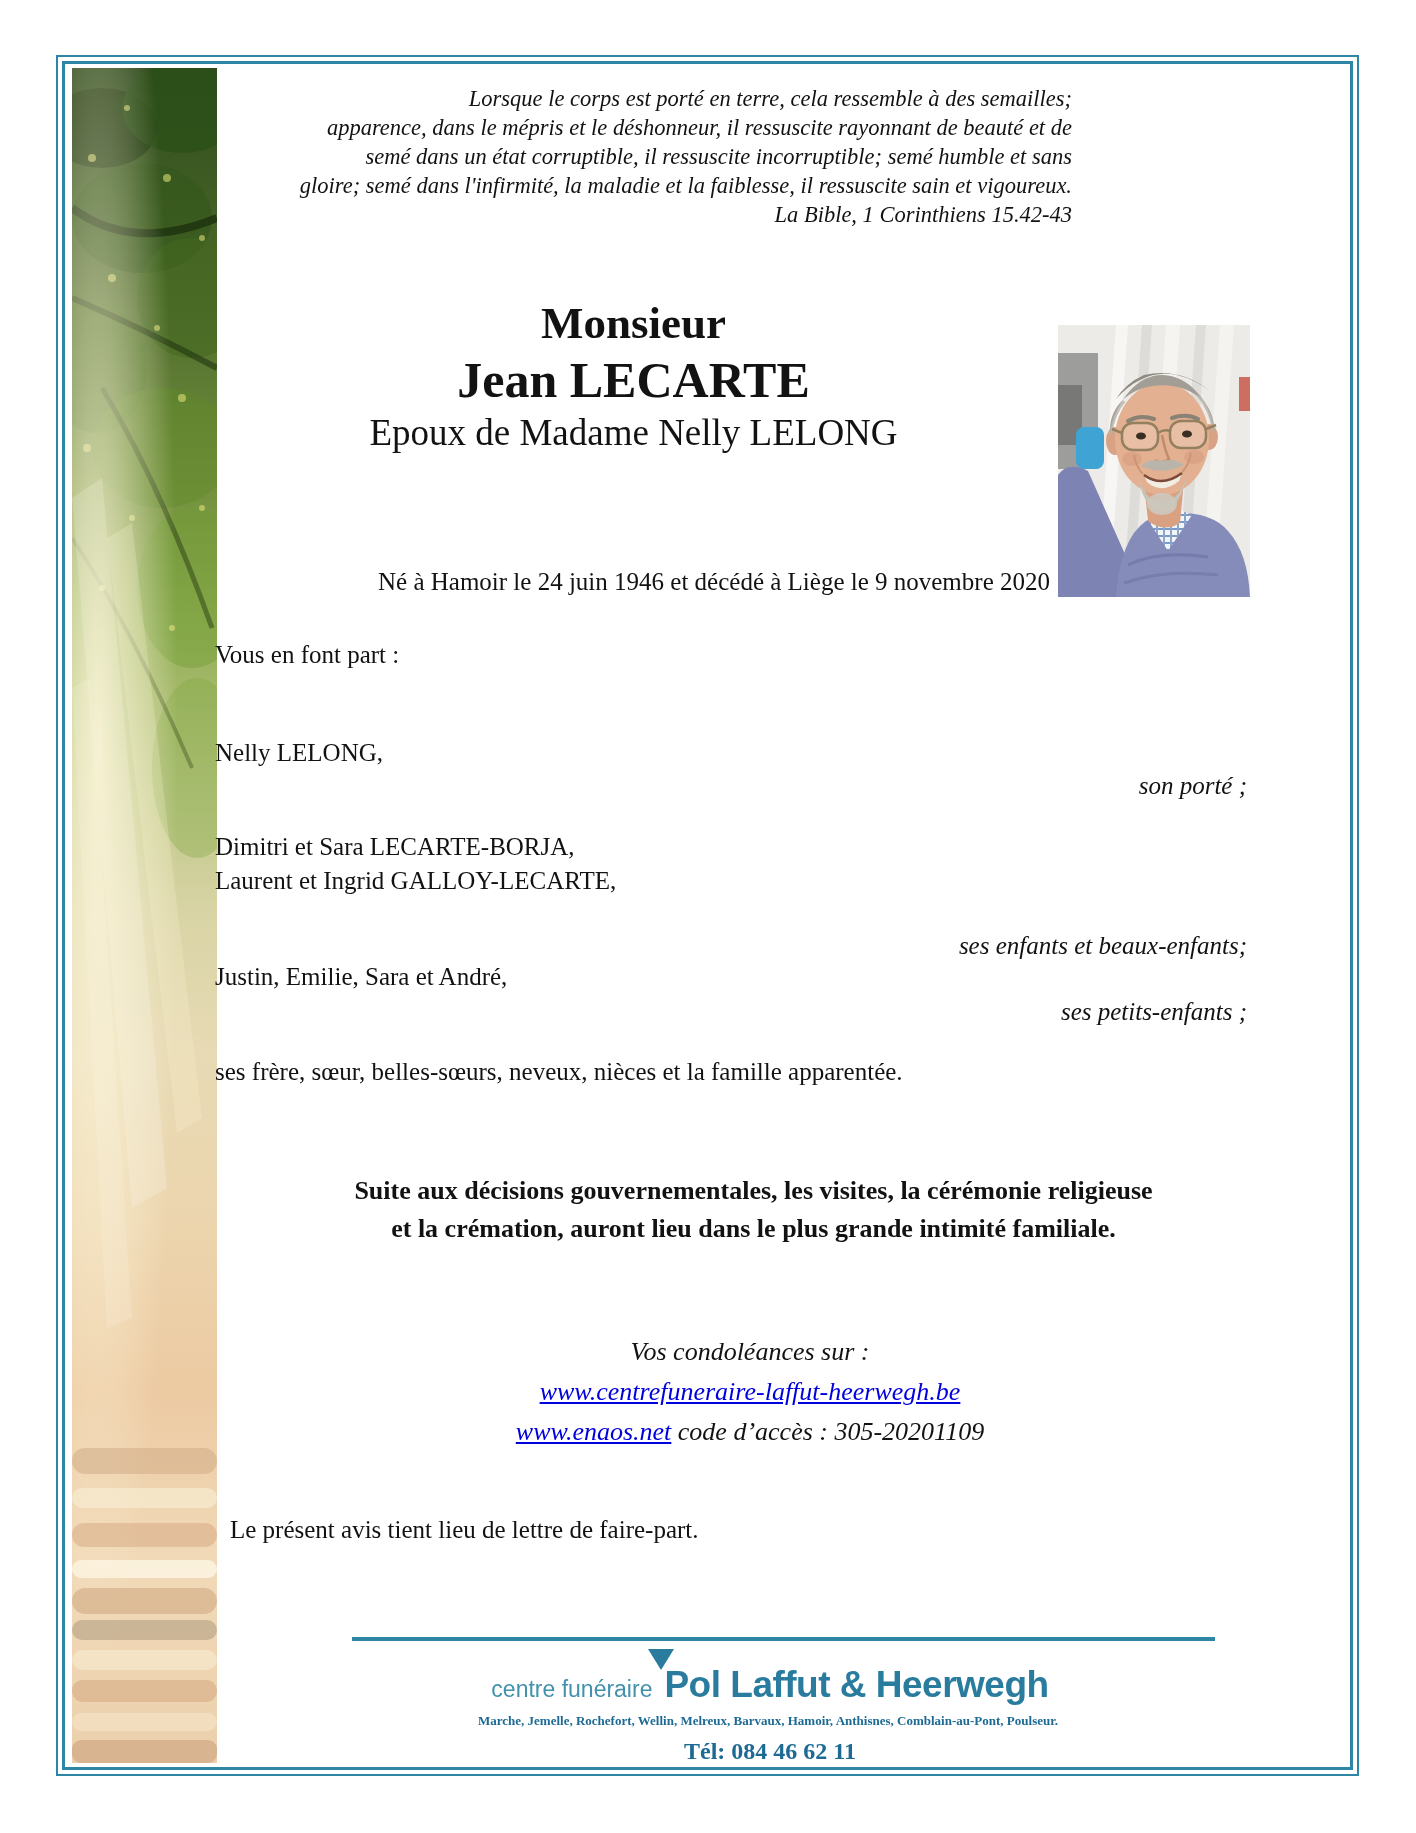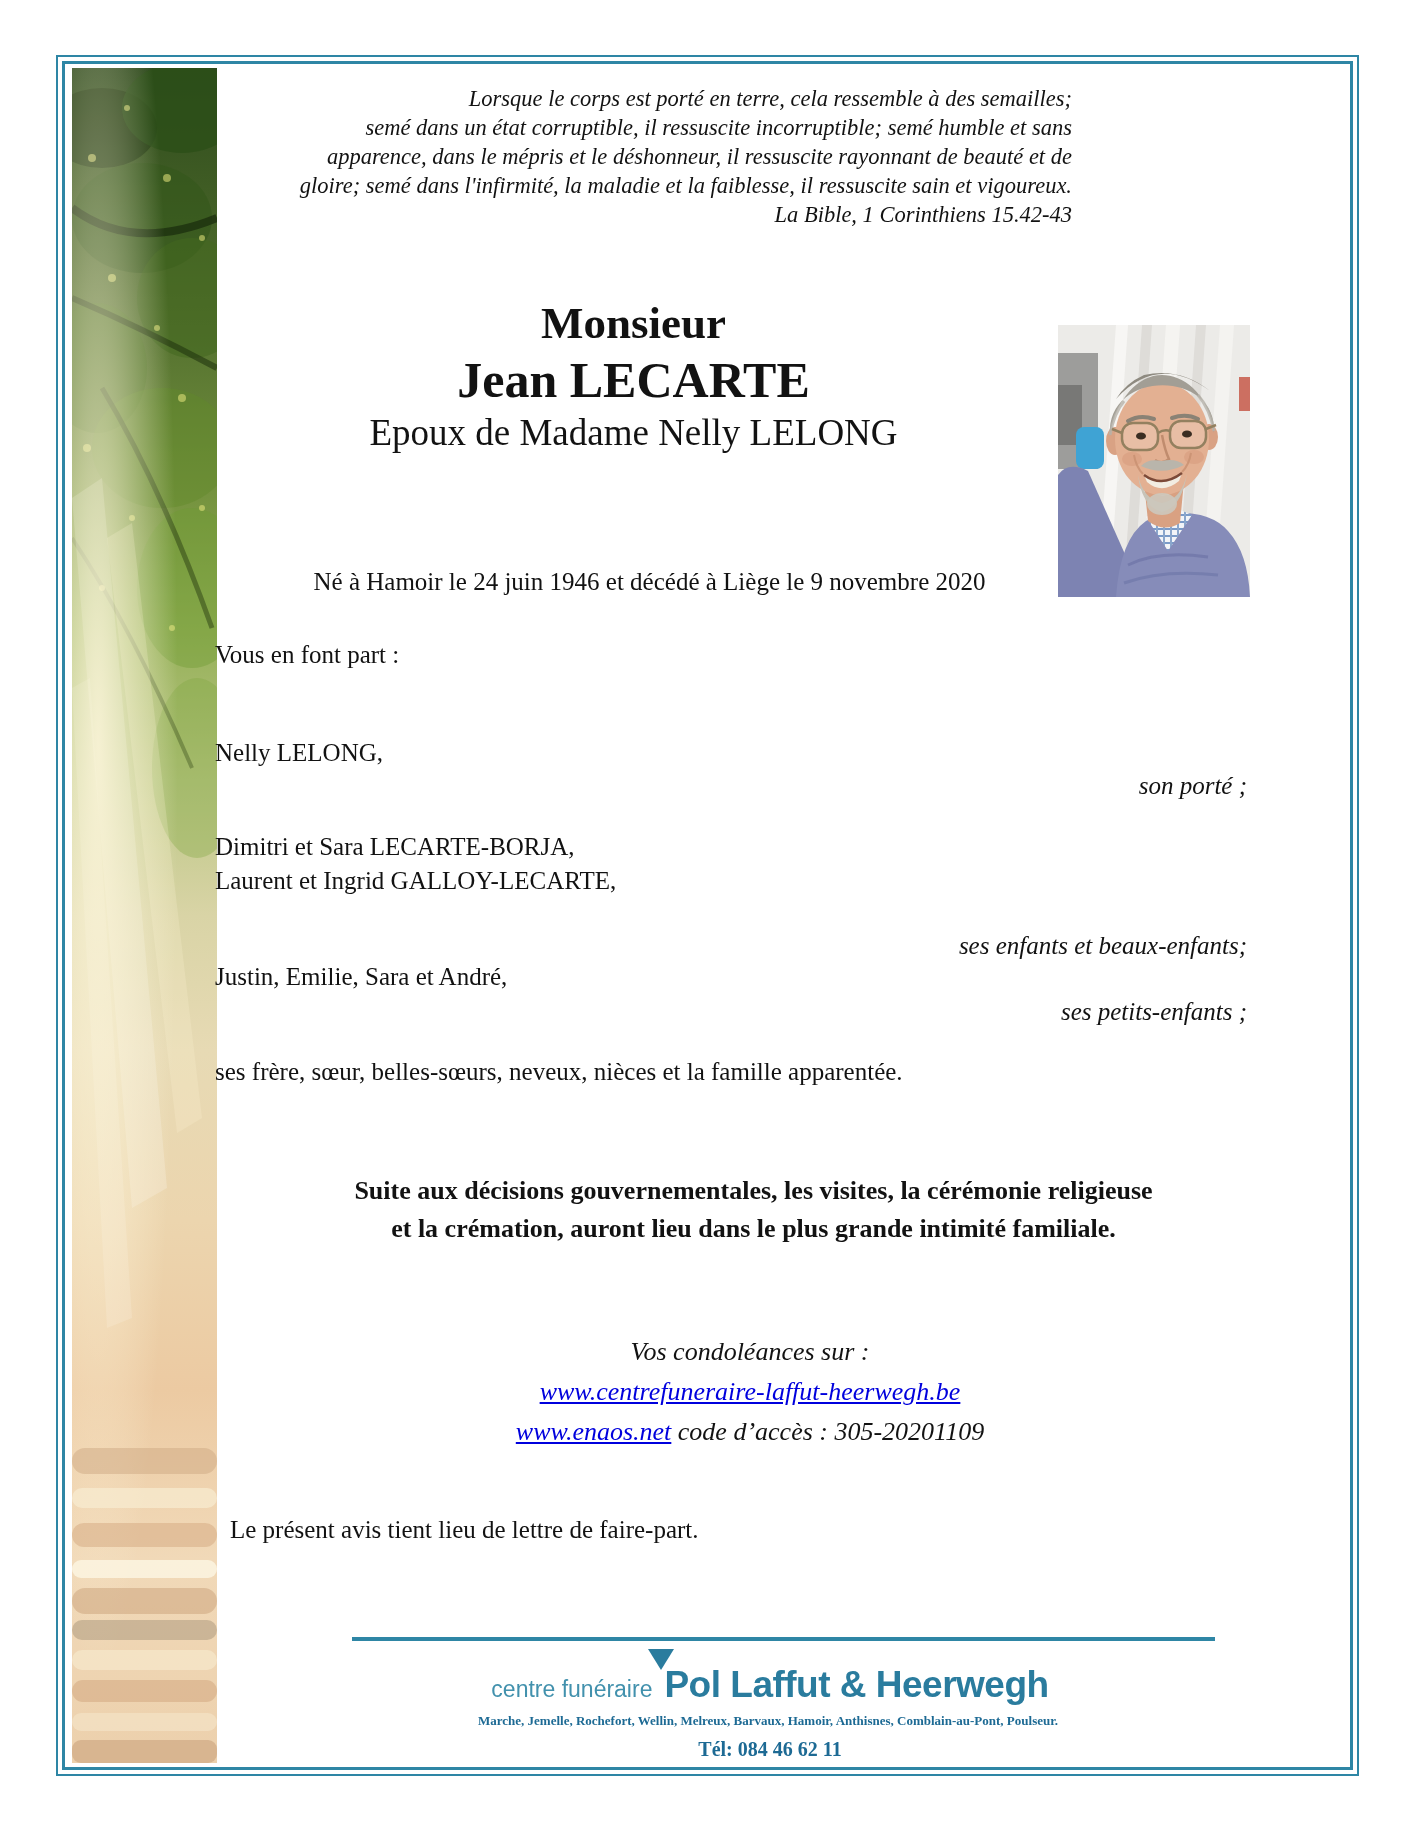--- a/index.html
+++ b/index.html
@@ -24,21 +24,21 @@
 
   
   .quote{left:217px; top:84px; width:855px; text-align:right;
          font-style:italic; font-size:22.5px; line-height:29px;}
 
   
   .titleblock{left:217px; top:296px; width:833px; text-align:center;}
   .t-title{font-size:45px; font-weight:bold; line-height:54px;}
   .t-name{font-size:50px; font-weight:bold; line-height:60px;}
   .t-spouse{font-size:37px; line-height:46px;}
-  .lifeline{left:217px; top:568px; width:833px; text-align:center; font-size:25px;padding-left:32px;}
+  .lifeline{left:217px; top:568px; width:833px; text-align:right; font-size:25px;padding-left:32px;}
 
   
   .portrait{left:1058px; top:325px; width:192px; height:272px;}
   .portrait svg{display:block; width:100%; height:100%;}
 
   
   .bodyline{font-size:25px; line-height:34px;}
   .rel{left:217px; width:1030px; text-align:right; font-style:italic; font-size:25px;}
   .intro{left:215px; top:638px;}
   .g1{left:215px; top:736px;}
@@ -65,21 +65,21 @@
            font-family:"Liberation Sans","DejaVu Sans",sans-serif;}
   .brand-prefix{font-size:23px; color:var(--logo_light);}
   .brand-name{font-size:37px; font-weight:bold; color:var(--logo);
               letter-spacing:-0.5px; position:relative;}
   .logo-triangle{position:absolute; left:-16px; top:-15px; width:0; height:0;
                  border-left:13px solid transparent; border-right:13px solid transparent;
                  border-top:21px solid var(--logo);}
   .towns{left:248px; top:1713px; width:1040px; text-align:center;
          font-weight:bold; font-size:13px; color:var(--towns);}
   .phone{left:250px; top:1738px; width:1040px; text-align:center;
-         font-weight:bold; font-size:20px; color:var(--towns);}
+         font-weight:bold; font-size:24px; color:var(--towns);}
 </style>
 </head>
 <body>
 
 <div class="abs frame-outer">
   <div class="frame-inner"></div>
 </div>
 
 <div class="abs sidebar">
   <svg viewBox="0 0 145 1695" preserveAspectRatio="none" aria-hidden="true">
@@ -149,22 +149,22 @@
       <rect x="0" y="1582" width="145" height="20" rx="10" fill="#f6e8cc" opacity="0.7"></rect>
       <rect x="0" y="1612" width="145" height="22" rx="11" fill="#cfa47c" opacity="0.5"></rect>
       <rect x="0" y="1645" width="145" height="18" rx="9" fill="#f3e3c6" opacity="0.7"></rect>
       <rect x="0" y="1672" width="145" height="23" rx="9" fill="#c39a73" opacity="0.5"></rect>
     </g>
   </svg>
 </div>
 
 <div class="abs quote">
   <div>Lorsque le corps est porté en terre, cela ressemble à des semailles;</div>
+  <div>apparence, dans le mépris et le déshonneur, il ressuscite rayonnant de beauté et de</div>
   <div>semé dans un état corruptible, il ressuscite incorruptible; semé humble et sans</div>
-  <div>apparence, dans le mépris et le déshonneur, il ressuscite rayonnant de beauté et de</div>
   <div>gloire; semé dans l'infirmité, la maladie et la faiblesse, il ressuscite sain et vigoureux.</div>
   <div>La Bible, 1 Corinthiens 15.42-43</div>
 </div>
 
 <div class="abs titleblock">
   <div class="t-title">Monsieur</div>
   <div class="t-name">Jean LECARTE</div>
   <div class="t-spouse">Epoux de Madame Nelly LELONG</div>
 </div>
 <div class="abs lifeline">Né à Hamoir le 24 juin 1946 et décédé à Liège le 9 novembre 2020</div>

